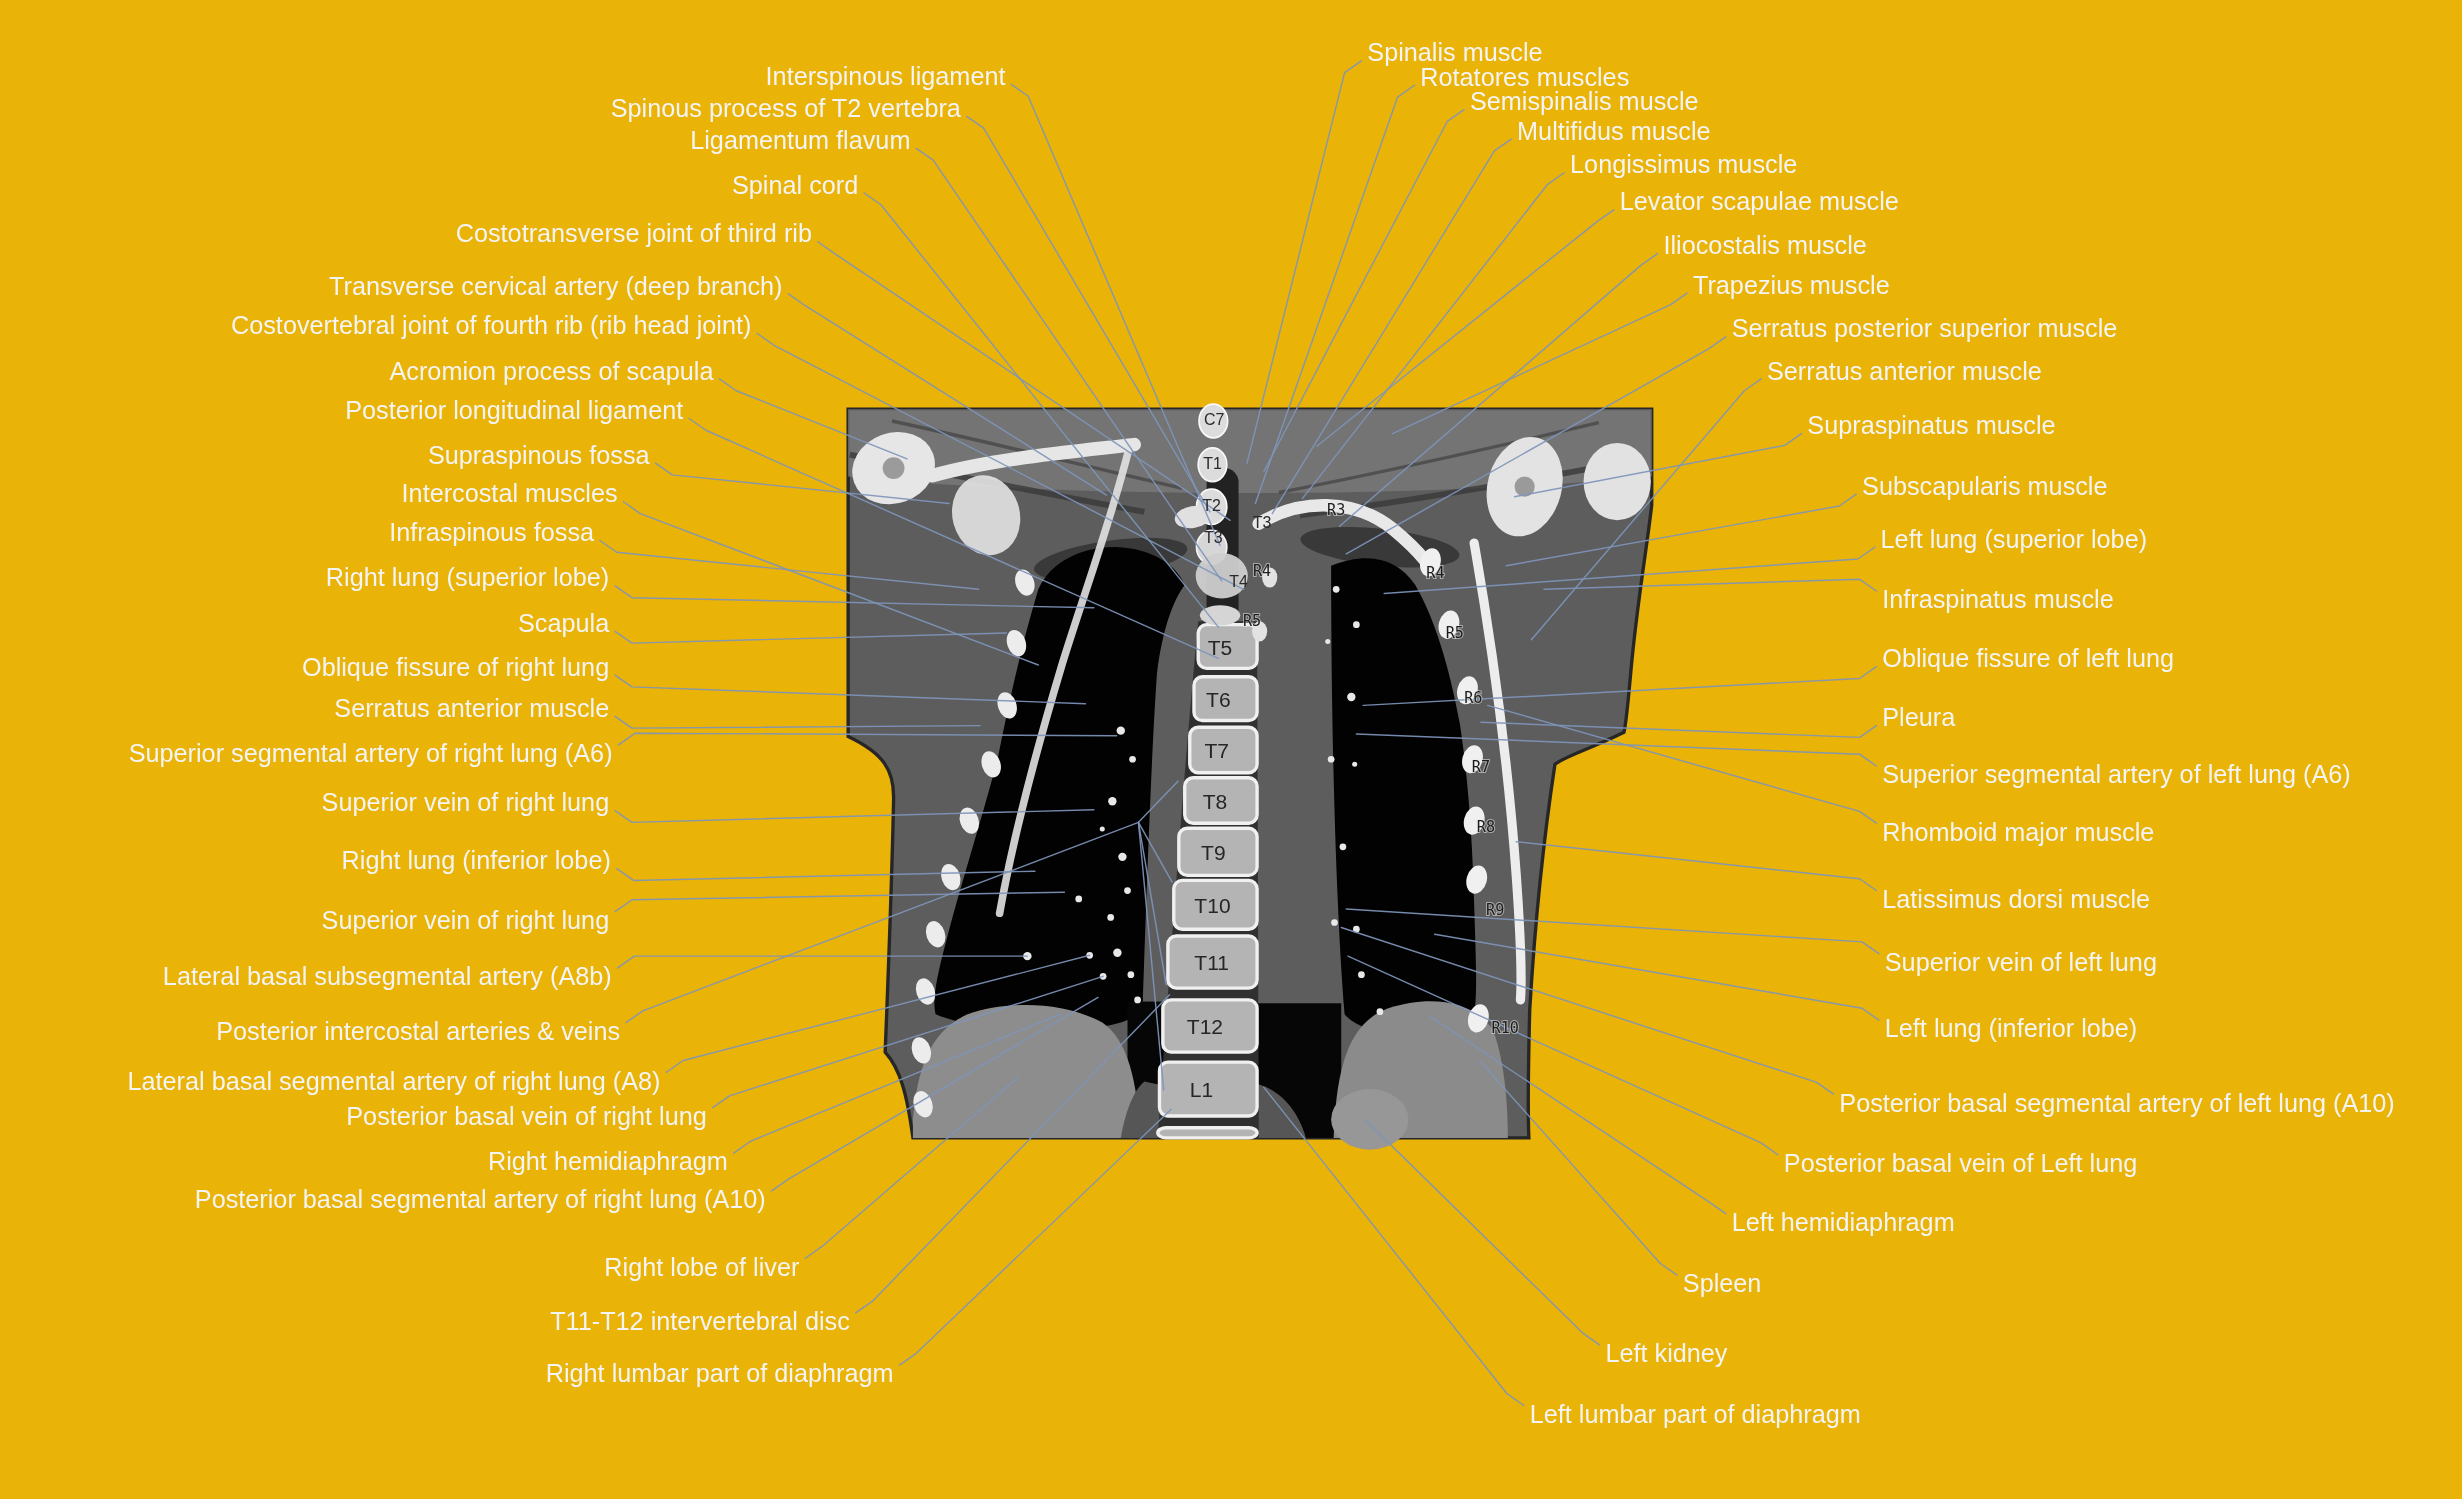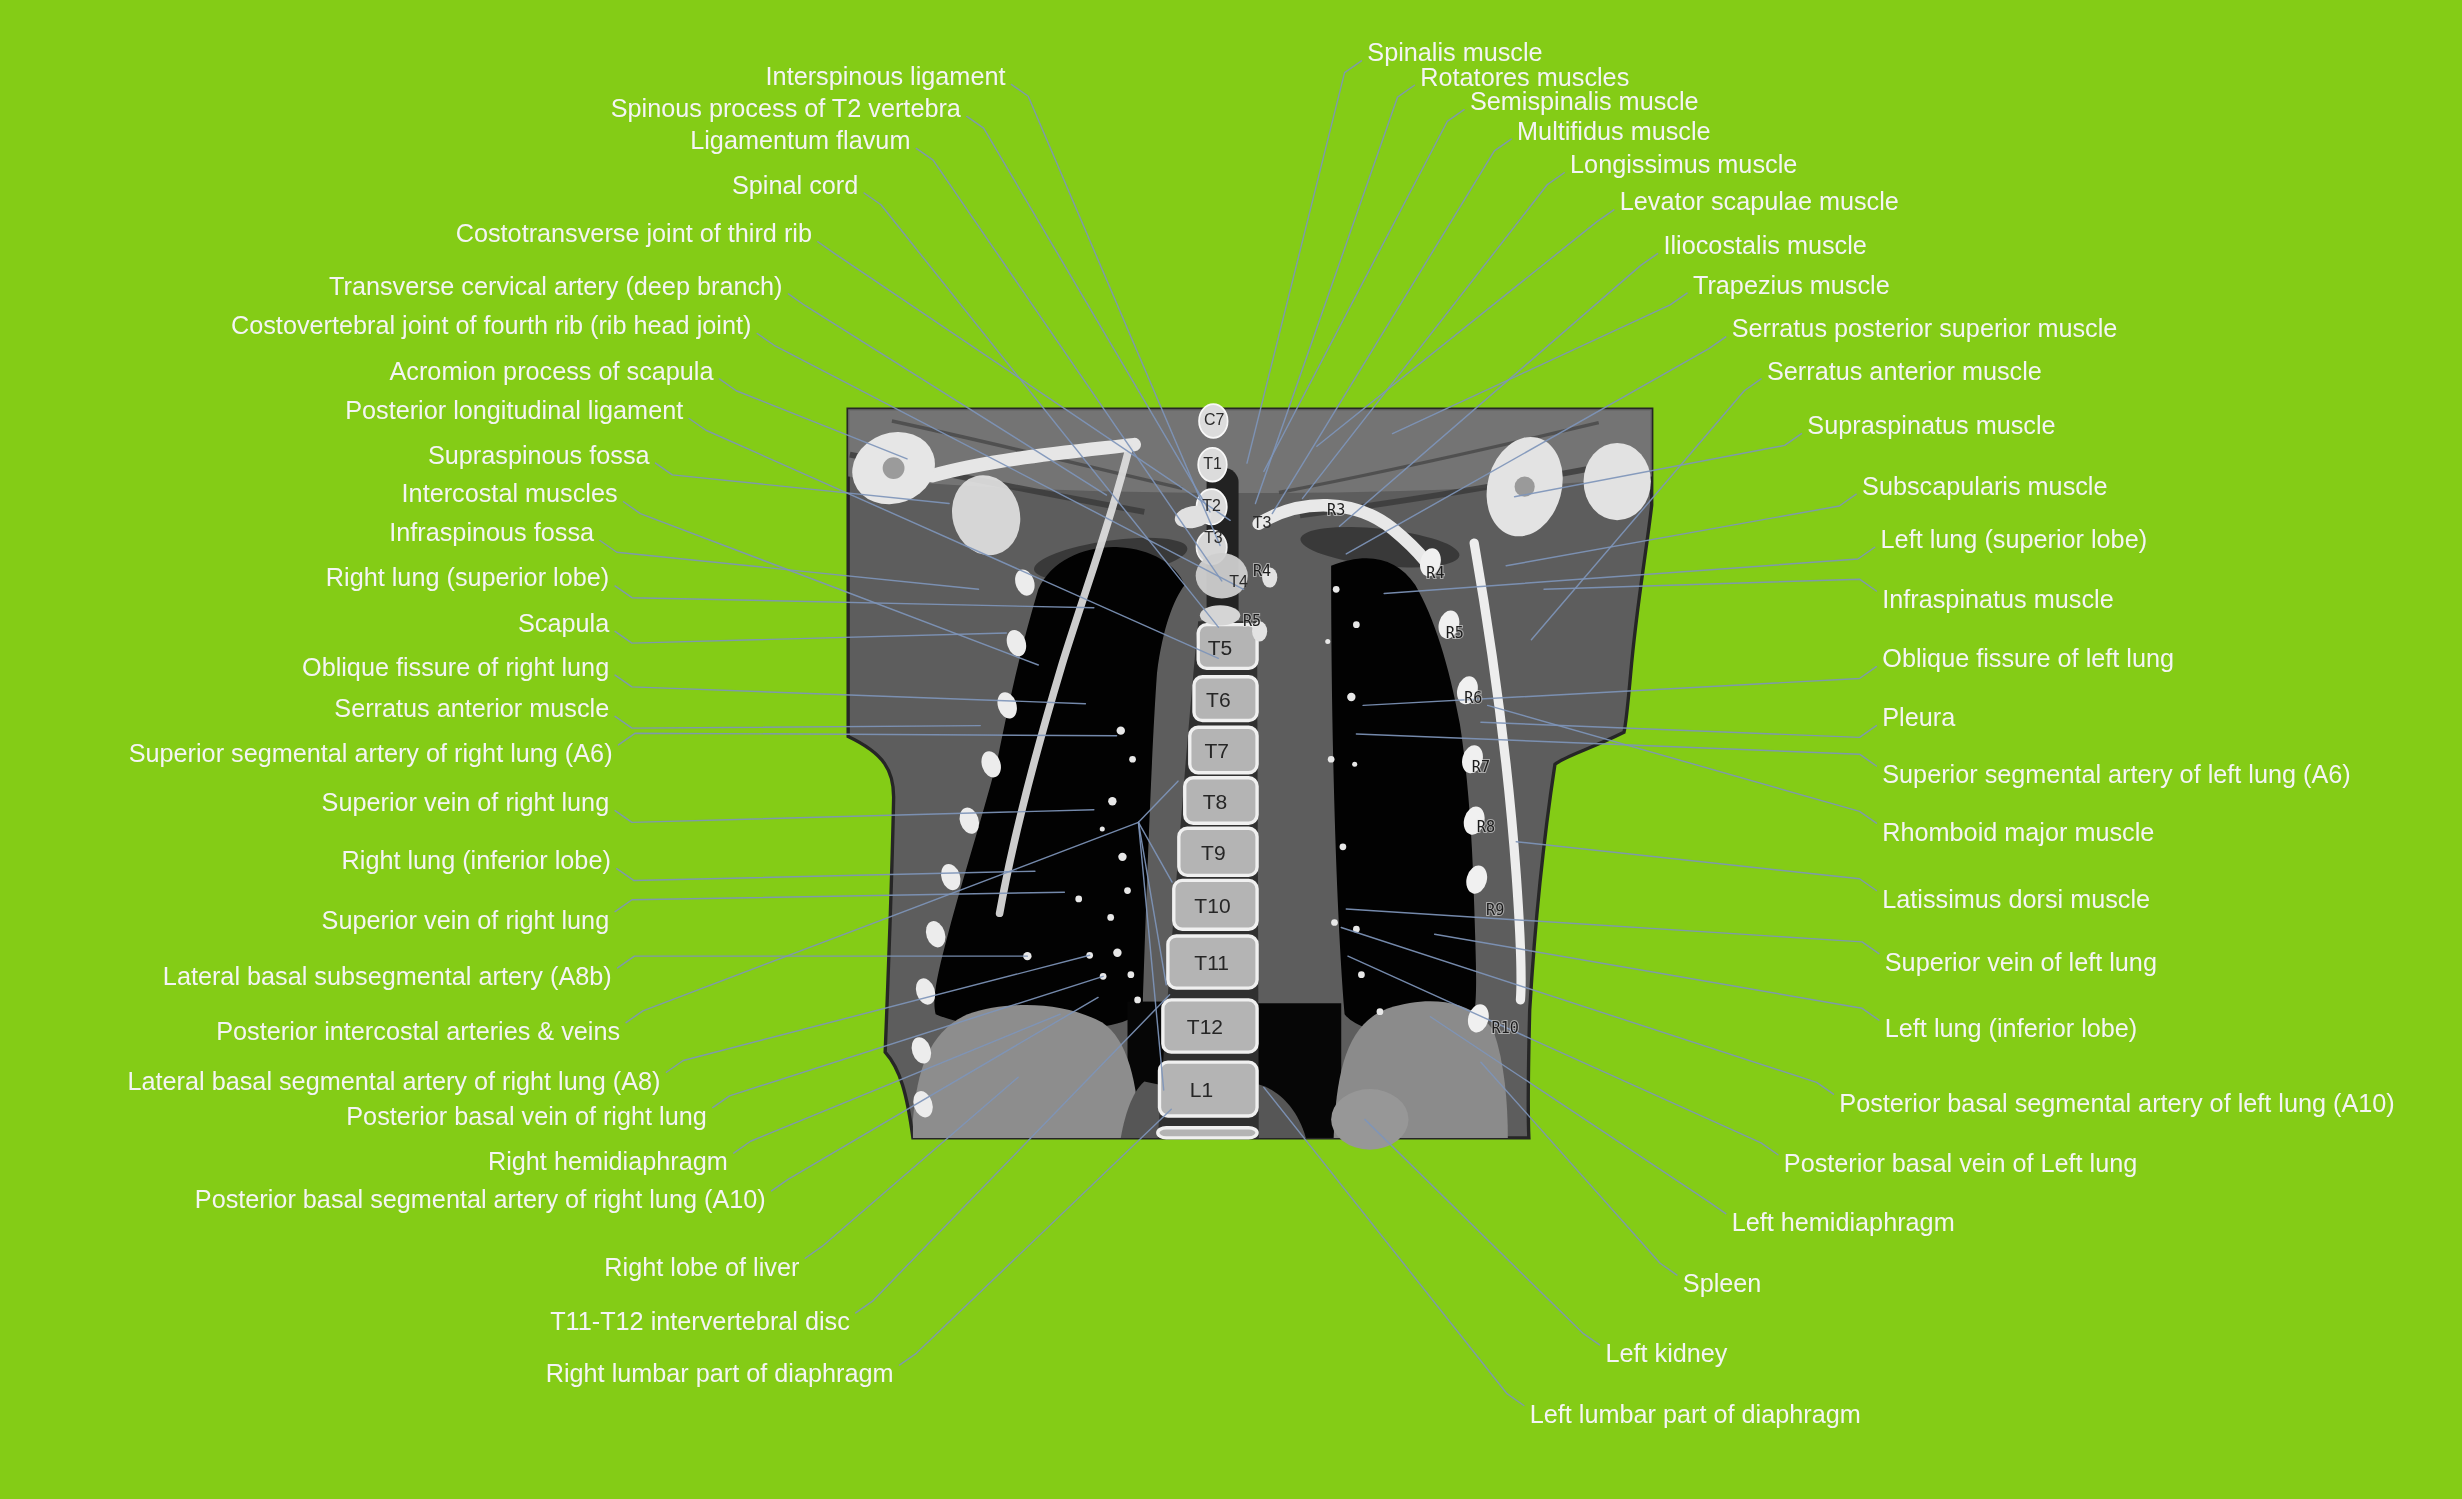--- a/index.html
+++ b/index.html
@@ -1,16 +1,16 @@
 <!DOCTYPE html>
 <html style="font-size:13.5px"><head>
 <meta charset="utf-8">
 <style>
   html,body{margin:0;padding:0;background:#000;}
-  .stage{position:relative;width:2462px;height:1500px;background:#84cc16;overflow:hidden;}
+  .stage{position:relative;width:2462px;height:1500px;background:#eab308;overflow:hidden;}
   svg{position:absolute;left:0;top:0;}
   .side-label{font-family:"Liberation Sans",sans-serif;font-size:30px;fill:#f4f4f4;}
   .leader{fill:none;stroke:#7e95ba;stroke-width:1.7;opacity:.92;stroke-linecap:round;stroke-linejoin:round;}
   .v-label{font-family:"Liberation Sans",sans-serif;font-size:25px;fill:#262626;text-anchor:middle;}
   .c-label{font-family:"Liberation Sans",sans-serif;font-size:19px;fill:#2a2a2a;text-anchor:middle;}
   .r-label{font-family:"DejaVu Sans Mono",monospace;font-size:18px;fill:#1c1c1c;text-anchor:middle;
            paint-order:stroke;stroke:rgba(235,235,235,.55);stroke-width:2.4px;}
 </style>
 </head>
 <body>

